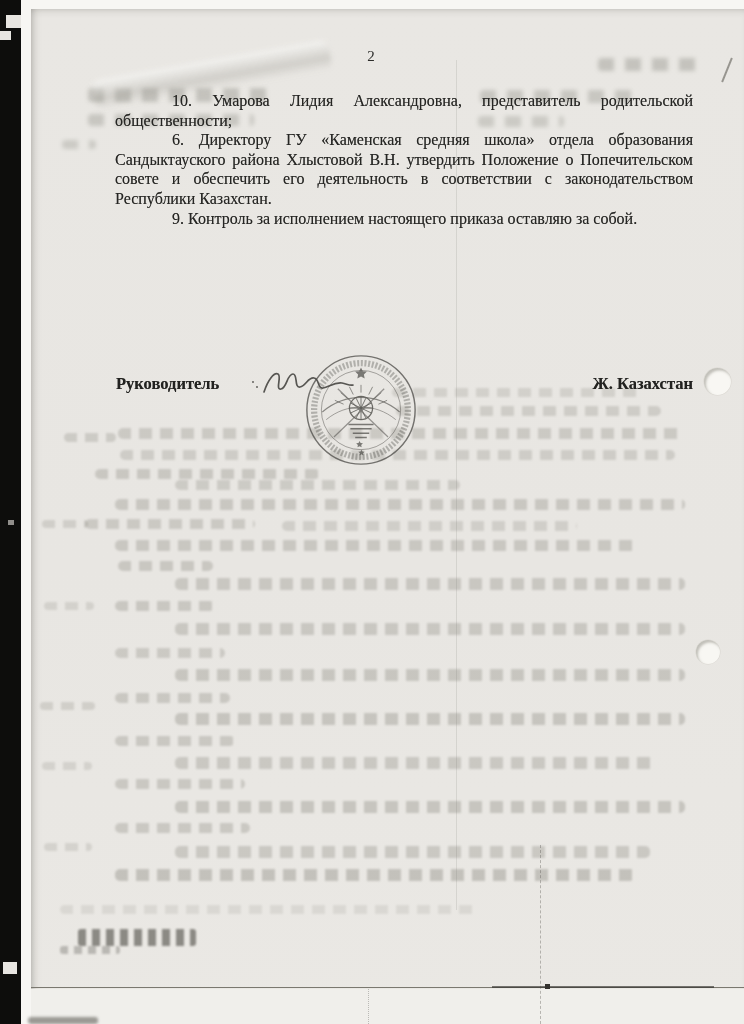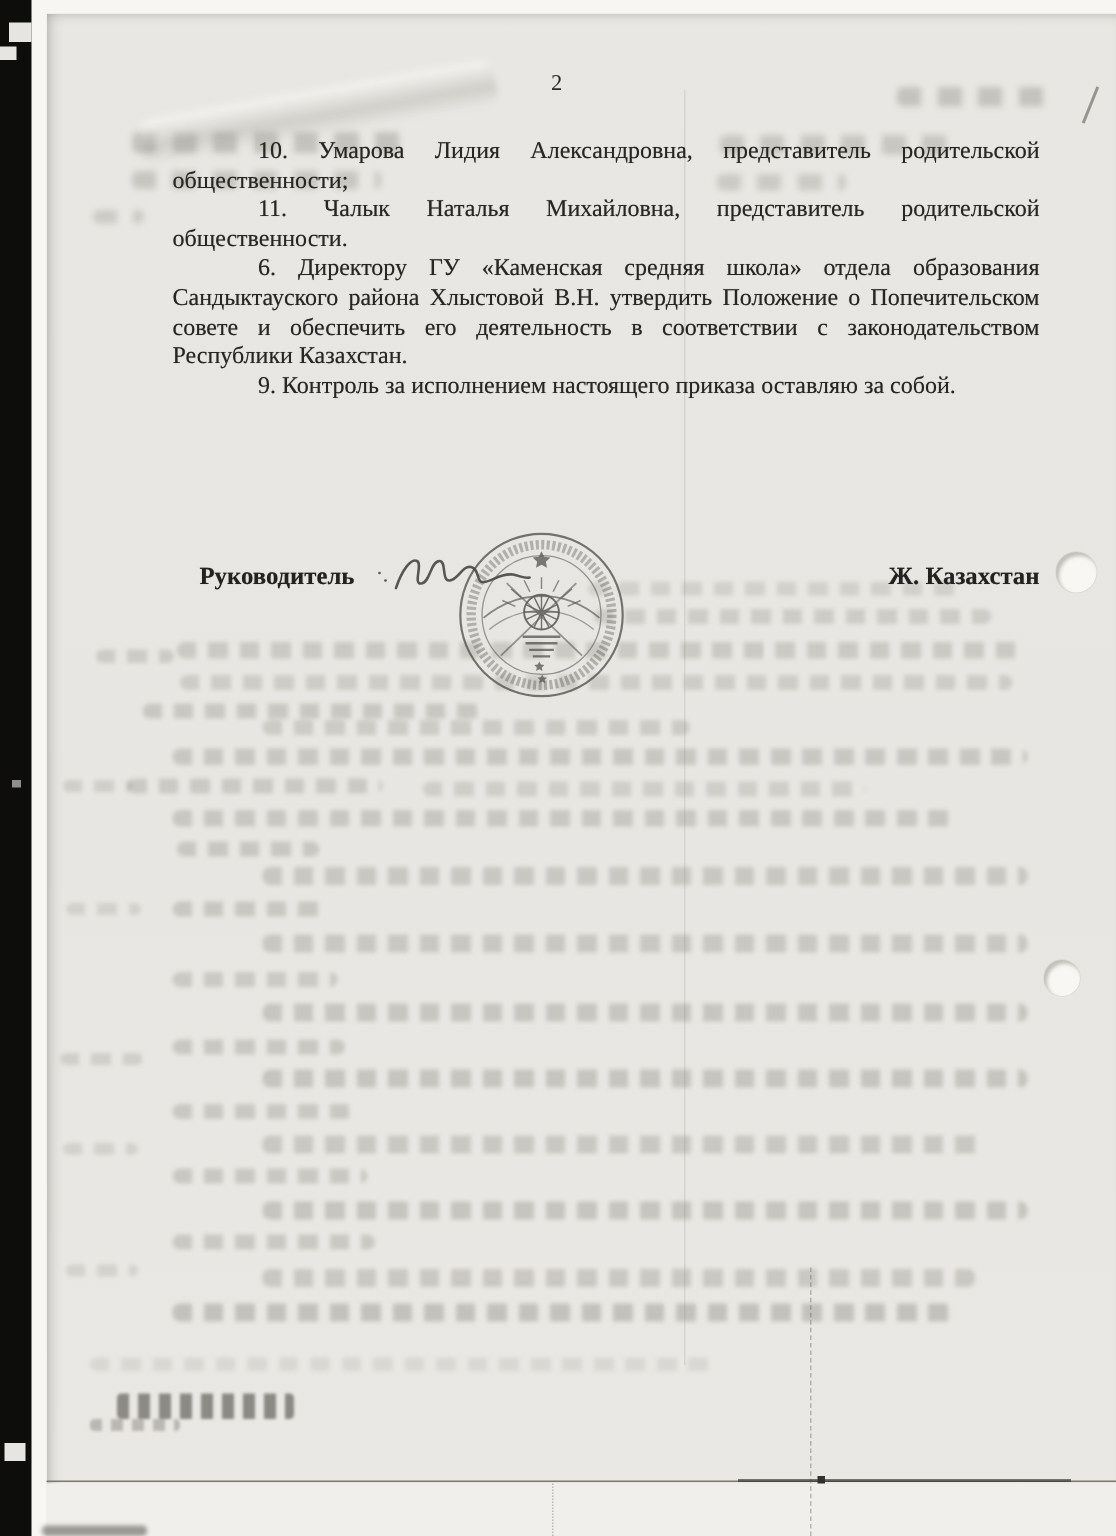--- a/index.html
+++ b/index.html
@@ -16,21 +16,21 @@
   
   .pageno{position:absolute;left:356px;top:48px;width:30px;text-align:center;
           font-size:15px;color:#2c2c2a;}
   .doc-body{position:absolute;left:115px;top:91px;width:578px;
             font-size:16px;line-height:19.6px;color:#262624;
             text-shadow:0 0 .5px rgba(45,45,42,.55);}
   .doc-body p{margin:0;text-indent:57px;text-align:justify;}
   .sig-row{position:absolute;left:115px;top:374px;width:578px;height:22px;
            font-weight:bold;font-size:16.5px;color:#222220;
            text-shadow:0 0 .5px rgba(45,45,42,.55);}
-  .sig-role{position:absolute;left:18px;top:0;}
+  .sig-role{position:absolute;left:1px;top:0;}
   .sig-name{position:absolute;right:0;top:0;}
   
   .stamp{position:absolute;left:303px;top:352px;width:116px;height:116px;
          opacity:.88;filter:blur(.3px);}
   .signature{position:absolute;left:250px;top:360px;width:105px;height:46px;opacity:.85;}
   
   .bleed{position:absolute;border-radius:5px;filter:blur(1.3px);
          background:repeating-linear-gradient(90deg,rgba(108,106,96,.55) 0 13px,rgba(108,106,96,0) 13px 21px);}
   .smudge{position:absolute;border-radius:4px;filter:blur(2px);
           background:repeating-linear-gradient(90deg,rgba(100,100,90,.55) 0 16px,rgba(100,100,90,0) 16px 27px);}
@@ -112,21 +112,20 @@
   <div class="fold"></div>
   <div class="crease-v1"></div>
   <div class="crease-v2"></div>
   <div class="crease-v3"></div>
   <div class="corner-mark"></div>
 
   <div class="pageno">2</div>
 
   <div class="doc-body">
     <p>10. Умарова Лидия Александровна, представитель родительской общественности;</p>
-    <p>11. Чалык Наталья Михайловна, представитель родительской общественности.</p>
     <p>6. Директору ГУ «Каменская средняя школа» отдела образования Сандыктауского района Хлыстовой В.Н. утвердить Положение о Попечительском совете и обеспечить его деятельность в соответствии с законодательством Республики Казахстан.</p>
     <p>9. Контроль за исполнением настоящего приказа оставляю за собой.</p>
   </div>
 
   <div class="sig-row">
     <span class="sig-role">Руководитель</span>
     <span class="sig-name">Ж. Казахстан</span>
   </div>
 
   <svg class="signature" viewBox="0 0 105 46">

